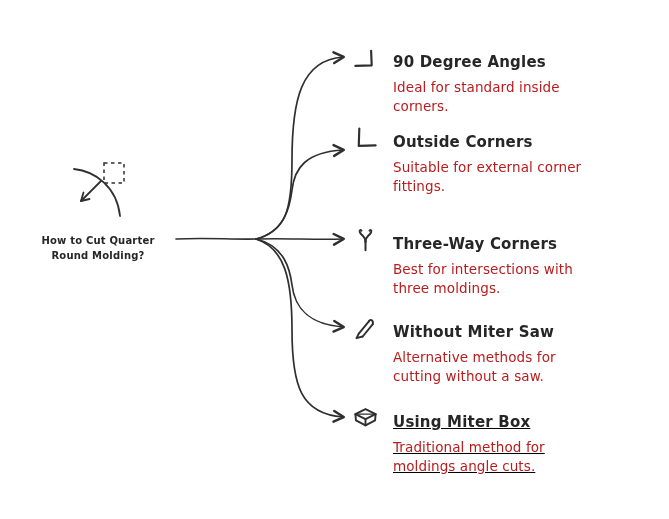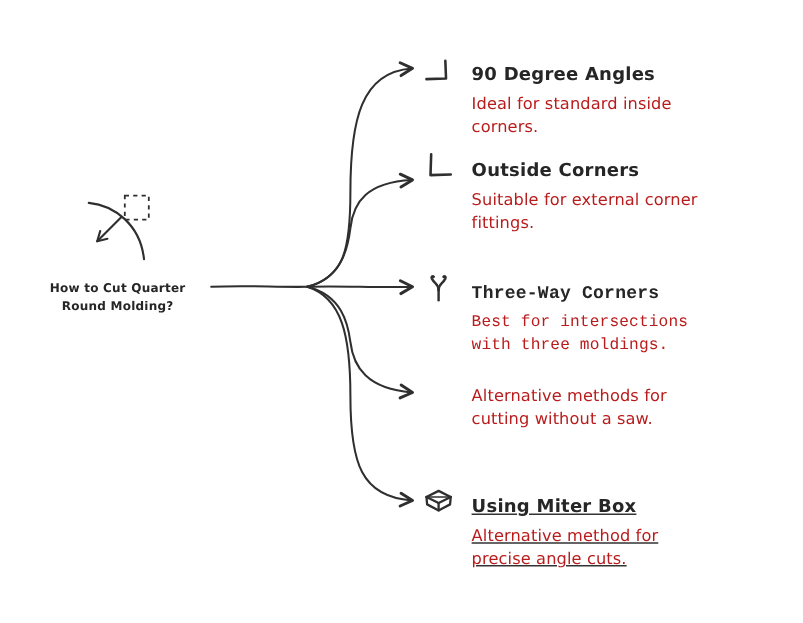--- a/index.html
+++ b/index.html
@@ -23,21 +23,21 @@
   .branch{position:absolute;left:352px;width:250px;}
   .branch-header{display:flex;align-items:flex-end;gap:14px;}
   .branch-icon{flex:0 0 auto;width:27px;height:27px;display:flex;align-items:center;justify-content:center;}
   .branch-title{
     font-size:15px;font-weight:bold;color:#262626;letter-spacing:.2px;white-space:nowrap;
   }
   .branch-desc{
     margin:7px 0 0 41px;max-width:202px;
     font-size:13.5px;color:#b91c1c;line-height:1.42;letter-spacing:.1px;
   }
-  .b1{top:44px;} .b2{top:124px;} .b3{top:226px;font-family:Liberation Mono, monospace;} .b4{top:314px;} .b5{top:404px;text-decoration:underline;}
+  .b1{top:44px;} .b2{top:124px;} .b3{top:226px;} .b4{top:314px;} .b5{top:404px;text-decoration:underline;}
 </style>
 </head>
 <body>
 
 <div class="canvas">
 
   <svg class="connectors" width="669" height="519" viewBox="0 0 669 519" aria-hidden="true">
     <defs>
       <marker id="arrow" viewBox="0 0 10 10" refX="7.5" refY="5" markerWidth="9" markerHeight="9" orient="auto-start-reverse">
         <path d="M1.5 1.5 L8 5 L1.5 8.5" fill="none" stroke="#2f2f2f" stroke-width="1.6" stroke-linecap="round" stroke-linejoin="round"></path>
@@ -99,31 +99,41 @@
           <path d="M12 14 C 12 9, 9 9.5, 7 5.5 C 6.3 4, 7.6 3.2, 8.4 4.2" stroke="#2f2f2f" stroke-width="1.8" stroke-linecap="round" stroke-linejoin="round"></path>
           <path d="M12 14 C 12 9, 15 9.5, 17 5.5 C 17.7 4, 16.4 3.2, 15.6 4.2" stroke="#2f2f2f" stroke-width="1.8" stroke-linecap="round" stroke-linejoin="round"></path>
         </svg>
       </span>
       <span class="branch-title">Three-Way Corners</span>
     </div>
     <div class="branch-desc">Best for intersections with three moldings.</div>
   </div>
 
   <div class="branch b4">
+    <div class="branch-header">
+      <span class="branch-icon">
+        <svg width="27" height="27" viewBox="0 0 24 24" fill="none" aria-hidden="true">
+          <path d="M6 17.5 L15 6.5 M9.5 20 L18.5 9" stroke="#2f2f2f" stroke-width="1.7" stroke-linecap="round"></path>
+          <path d="M15 6.5 C 15.8 4.2, 19.2 5.3, 18.5 9" stroke="#2f2f2f" stroke-width="1.7" stroke-linecap="round"></path>
+          <path d="M6 17.5 L4 21.5 L9.5 20" stroke="#2f2f2f" stroke-width="1.7" stroke-linecap="round" stroke-linejoin="round"></path>
+        </svg>
+      </span>
+      <span class="branch-title">Without Miter Saw</span>
+    </div>
     <div class="branch-desc">Alternative methods for cutting without a saw.</div>
   </div>
 
   <div class="branch b5">
     <div class="branch-header">
       <span class="branch-icon">
         <svg width="27" height="27" viewBox="0 0 24 24" fill="none" aria-hidden="true">
           <path d="M3 9 L12 4.5 L21 9 L12 13.5 Z" stroke="#2f2f2f" stroke-width="1.7" stroke-linecap="round" stroke-linejoin="round"></path>
           <path d="M3 9 L3.5 14.5 L12 19 L20.5 14.5 L21 9" stroke="#2f2f2f" stroke-width="1.7" stroke-linecap="round" stroke-linejoin="round"></path>
           <path d="M12 13.5 L12 19" stroke="#2f2f2f" stroke-width="1.7" stroke-linecap="round"></path>
           <path d="M3 9 L21 9" stroke="#2f2f2f" stroke-width="1.2" stroke-linecap="round"></path>
         </svg>
       </span>
       <span class="branch-title">Using Miter Box</span>
     </div>
-    <div class="branch-desc">Alternative method for precise angle cuts.</div>
+    <div class="branch-desc">Traditional method for moldings angle cuts.</div>
   </div>
 
 </div>
 
 </body></html>

